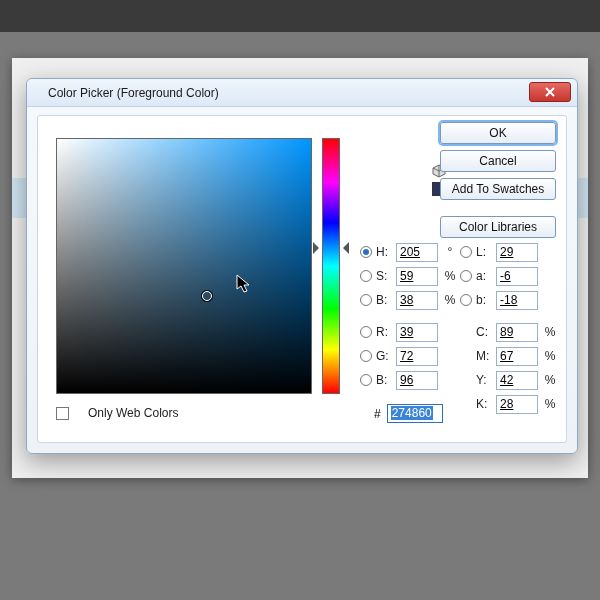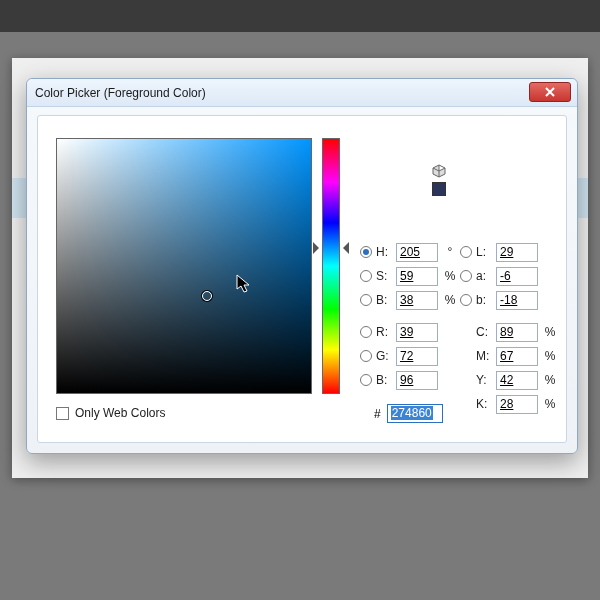--- a/index.html
+++ b/index.html
@@ -4,21 +4,21 @@
 <style>
   * { box-sizing: border-box; font-family: "Segoe UI", Tahoma, sans-serif; font-size: 12px; }
   body { margin:0; width:600px; height:600px; background:#7a7a7a; overflow:hidden; position:relative; }
   .topbar { position:absolute; top:0; left:0; right:0; height:32px; background:#3a3a3a; }
   .panel { position:absolute; left:12px; top:58px; width:576px; height:420px; background:#efefef; box-shadow:0 2px 10px rgba(0,0,0,.35); }
   .panel-inner-band { position:absolute; left:0; right:0; top:120px; height:40px; background:#cfe3ef; }
   .dialog { position:absolute; left:26px; top:78px; width:552px; height:376px;
     background:linear-gradient(#f6f9fc,#eef2f6); border:1px solid #8fa9c4; border-radius:6px;
     box-shadow:0 8px 24px rgba(0,0,0,.35); }
   .titlebar { height:28px; background:linear-gradient(#eef5fd,#dde9f6); border-bottom:1px solid #c3d3e6; border-radius:6px 6px 0 0;
-    display:flex; align-items:center; padding:0 8px; position:relative; }
+    display:flex; align-items:center; padding:0 21px; position:relative; }
   .titlebar .title { color:#1a1a1a; }
   .close-btn { position:absolute; right:6px; top:3px; width:42px; height:20px; border-radius:3px;
     background:linear-gradient(#e46a63,#c7362f); border:1px solid #8e2520; color:#fff; display:flex; align-items:center; justify-content:center; cursor:pointer; }
   .content { position:absolute; left:10px; right:10px; top:36px; bottom:10px; background:#fff; border:1px solid #cbd6e3; border-radius:3px; }
   .sv-field { position:absolute; left:18px; top:22px; width:256px; height:256px; border:1px solid #666;
     background:
       linear-gradient(to top, #000, rgba(0,0,0,0)),
       linear-gradient(to right, #fff, hsl(205,100%,50%)); }
   .sv-marker { position:absolute; width:10px; height:10px; border:1px solid #fff; border-radius:50%; box-shadow:0 0 0 1px #000; transform:translate(-50%,-50%); }
   .hue-strip { position:absolute; left:284px; top:22px; width:18px; height:256px; border:1px solid #666;
@@ -45,21 +45,21 @@
   .radio.on:after { content:""; width:6px; height:6px; border-radius:50%; background:#2a6fc0; }
   .lblc { width:20px; color:#222; }
   .inp { width:42px; height:19px; border:1px solid #9bb0c8; background:#fff; padding:1px 3px; text-align:left; color:#000;text-decoration:underline; }
   .unit { width:16px; margin-left:4px; text-align:center; color:#222; }
   .col1 { width:100px; display:flex; align-items:center; }
   .col2 { width:100px; display:flex; align-items:center; }
   .hex-row { position:absolute; left:336px; top:288px; display:flex; align-items:center; }
   .hex-row .hash { margin-right:6px; }
   .hex-inp { width:56px; height:19px; border:1px solid #2a6fc0; padding:1px 3px; color:#000; }
   .hex-sel { background:#3a84d8; color:#fff; padding:0 1px; }
-  .webcolors { position:absolute; left:18px; top:290px; display:flex; align-items:center; gap:6px; color:#222; }
+  .webcolors { position:absolute; left:18px; top:290px; display:flex; align-items:center; gap:19px; color:#222; }
   .chk { width:13px; height:13px; border:1px solid #777; background:#fff; }
   .cursor { position:absolute; width:16px; height:20px; pointer-events:none; }
 </style>
 </head>
 <body>
 
 <div class="topbar"></div>
 <div class="panel">
   <div class="panel-inner-band"></div>
 </div>
@@ -82,20 +82,34 @@
 
     <div class="hue-strip"></div>
     <div class="hue-handle" id="hue-handle" style="top: 132.08px;"></div>
 
 
     <svg class="cube-icon" viewBox="0 0 14 14">
       <path d="M7 1 L13 4 L13 10 L7 13 L1 10 L1 4 Z M7 1 L7 7 L13 4 M7 7 L1 4 M7 7 L7 13" fill="#ddd" stroke="#666" stroke-width="1"></path>
     </svg>
     <div class="cube-mini" id="cube-mini" style="background: rgb(42, 53, 89);"></div>
 
+    <div class="btns">
+      <div class="btn default">
+          <span>OK</span>
+        </div>
+      <div class="btn">
+          <span>Cancel</span>
+        </div>
+      <div class="btn">
+          <span>Add To Swatches</span>
+        </div>
+      <div class="btn libs">
+          <span>Color Libraries</span>
+        </div>
+    </div>
 
     <div class="field-grid">
       <div class="row">
         <div class="col1">
           <span class="radio on"></span>
           <span class="lblc">H:</span>
           <input class="inp" value="205" style="">
           <span class="unit">°</span>
         </div>
         <div class="col2">

